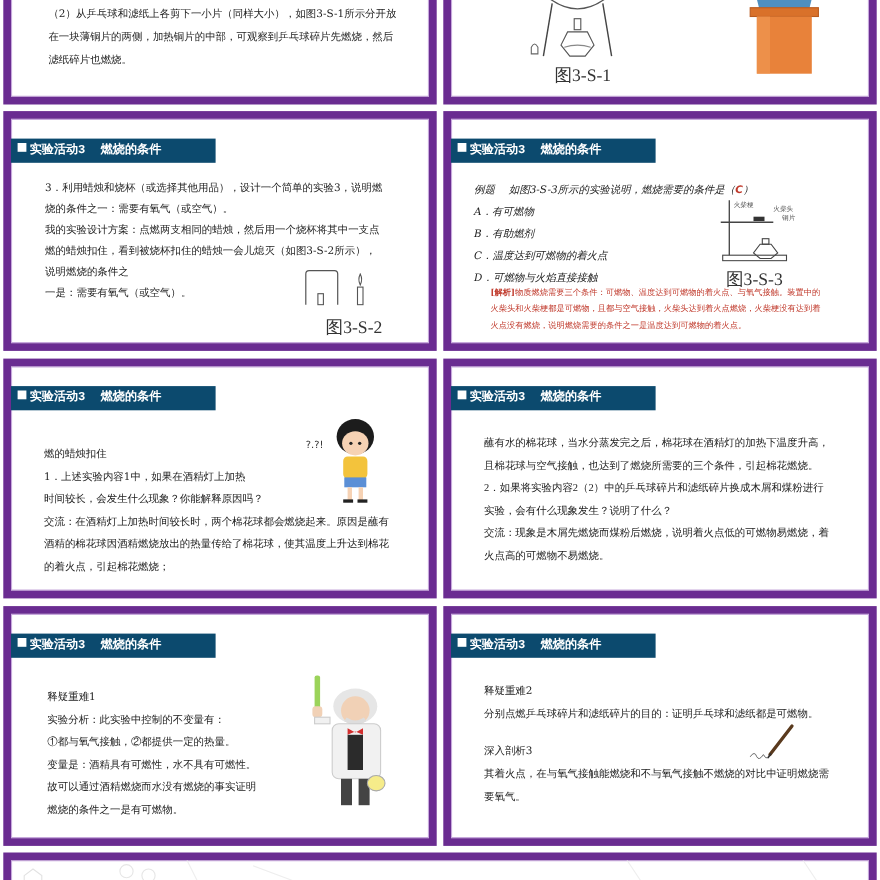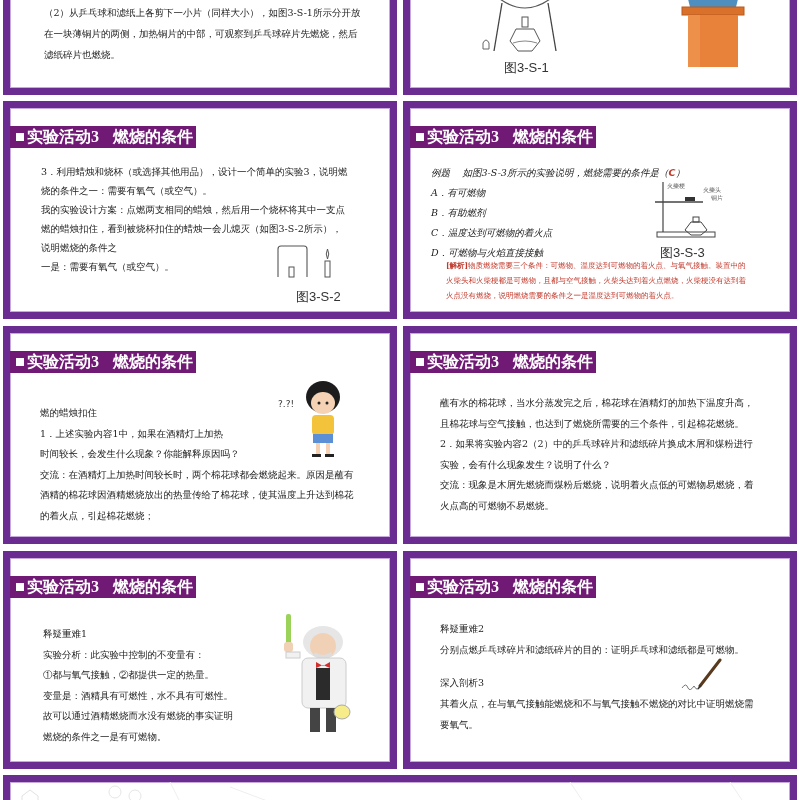--- a/index.html
+++ b/index.html
@@ -10,35 +10,35 @@
     background: #fff;
     border: 7px solid #6a2c91;
     box-shadow: inset 0 0 0 1px #c7a9dc;
     overflow: hidden;
   }
   .banner {
     position: absolute;
     left: 0; top: 18px;
     height: 22px;
     width: 186px;
-    background: #701a75;
+    background: #0c4a6e;
     color: #fff;
-    font-family: Liberation Serif, serif;
+    font-family: Liberation Mono, monospace;
     font-weight: bold;
-    font-size: 16px;
+    font-size: 11px;
     line-height: 22px;
     padding-left: 6px;
     white-space: nowrap;
   }
   .banner .sq { display: inline-block; width: 8px; height: 8px; background: #fff; margin-right: 3px; vertical-align: 1px; }
   .banner .num { margin-right: 14px; }
   .txt { position: absolute; font-size: 9.5px; line-height: 19px; color: #222; }
   .txt p { margin: 0; }
   .red { color: #c0392b; font-size: 7.5px; line-height: 15px; }
-  .cap { position: absolute; font-family: Liberation Sans, sans-serif; font-size: 13px; color: #333; }
+  .cap { position: absolute; font-family: Liberation Serif, serif; font-size: 16px; color: #333; }
   .ans { color: #c0392b; font-weight: bold; font-family: "DejaVu Sans", sans-serif; }
   svg { position: absolute; }
 </style>
 </head>
 <body>
 
 <div class="slide" style="left:3px; top:-40px; width:394px; height:135px;">
   <div class="txt" style="left:34px; top:35px; width:350px; line-height:21px;">
     <p>（2）从乒乓球和滤纸上各剪下一小片（同样大小），如图3-S-1所示分开放</p>
     <p>在一块薄铜片的两侧，加热铜片的中部，可观察到乒乓球碎片先燃烧，然后</p>
@@ -132,21 +132,21 @@
     <rect x="35" y="55" width="20" height="9" fill="#5b8fd6"></rect>
     <rect x="38" y="64" width="4" height="12" fill="#f6d2b4"></rect>
     <rect x="48" y="64" width="4" height="12" fill="#f6d2b4"></rect>
     <rect x="34" y="75" width="9" height="3" fill="#222"></rect>
     <rect x="47" y="75" width="9" height="3" fill="#222"></rect>
   </svg>
 </div>
 
 <div class="slide" style="left:403px; top:326px; width:394px; height:218px;">
   <div class="banner"><span class="sq"></span><span class="num">实验活动3</span><span>燃烧的条件</span></div>
-  <div class="txt" style="left:30px; top:60px; width:360px; line-height:20.5px;">
+  <div class="txt" style="left:30px; top:60px; width:360px; line-height:20.5px;font-family:Liberation Serif, serif;">
     <p>蘸有水的棉花球，当水分蒸发完之后，棉花球在酒精灯的加热下温度升高，</p>
     <p>且棉花球与空气接触，也达到了燃烧所需要的三个条件，引起棉花燃烧。</p>
     <p>2．如果将实验内容2（2）中的乒乓球碎片和滤纸碎片换成木屑和煤粉进行</p>
     <p>实验，会有什么现象发生？说明了什么？</p>
     <p>交流：现象是木屑先燃烧而煤粉后燃烧，说明着火点低的可燃物易燃烧，着</p>
     <p>火点高的可燃物不易燃烧。</p>
   </div>
 </div>
 
 <div class="slide" style="left:3px; top:551px; width:394px; height:218px;">

